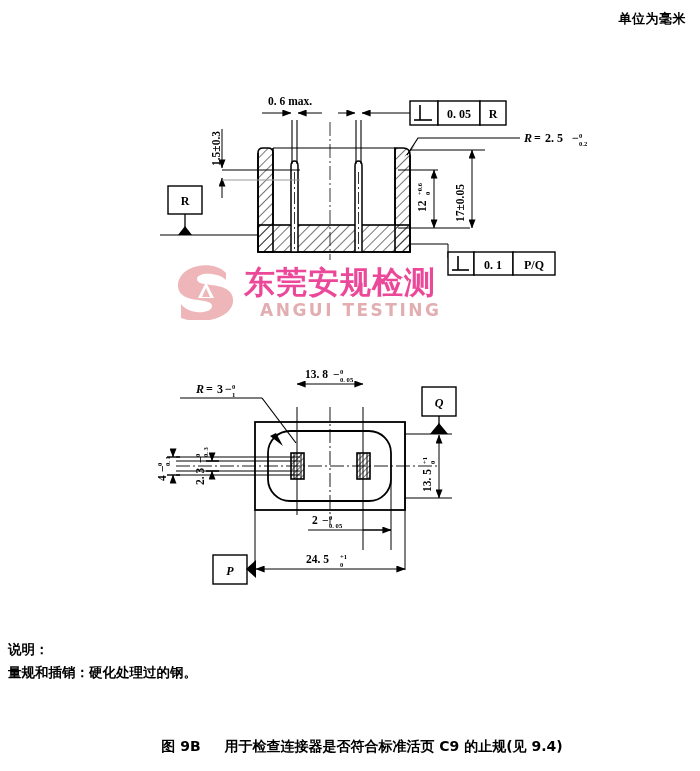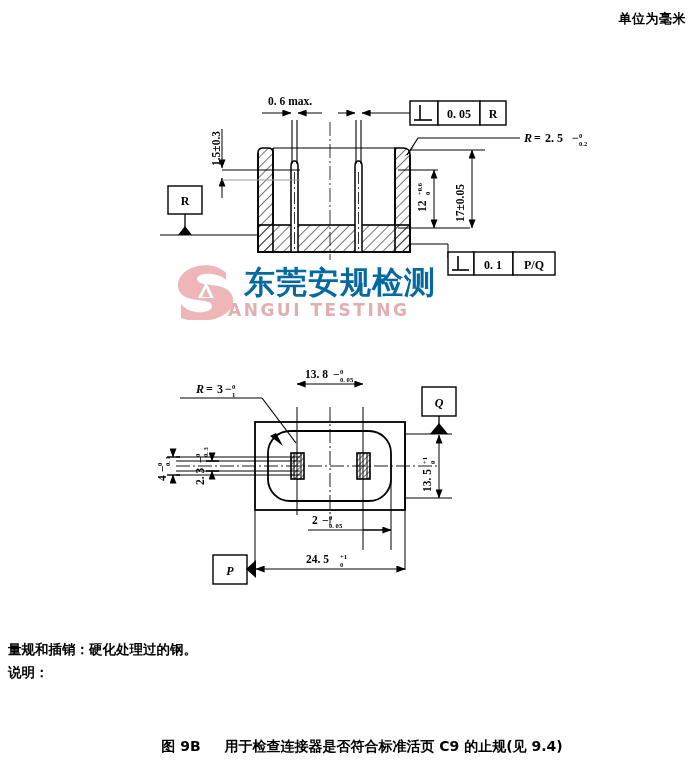--- a/index.html
+++ b/index.html
@@ -55,27 +55,27 @@
     left: 0; top: 2px;
     width: 62px; height: 56px;
   }
   #watermark .wm-cn {
     position: absolute;
     left: 68px;
     top: 0px;
     font-family: "DejaVu Sans", "Liberation Sans", sans-serif;
     font-size: 31px;
     font-weight: bold;
-    color: #0369a1;
+    color: #ec4899;
     letter-spacing: 1px;
     white-space: nowrap;
   }
   #watermark .wm-en {
     position: absolute;
-    left: 52px;
+    left: 84px;
     top: 38px;
     font-family: "DejaVu Sans", "Liberation Sans", sans-serif;
     font-size: 17px;
     font-weight: bold;
     color: #e3aeb1;
     letter-spacing: 2.5px;
     white-space: nowrap;
   }
 
   
@@ -393,22 +393,22 @@
     </g>
     <g>
       <line x1="256" y1="204" x2="405" y2="204" stroke="#000" stroke-width="1" marker-start="url(#ahr2)" marker-end="url(#ah2)"></line>
       <text class="dim" x="306" y="198">24. 5</text>
       <text class="dimsmall" x="340" y="194">+1</text>
       <text class="dimsmall" x="340" y="202">0</text>
     </g>
   </svg>
 
   <div id="notes">
+    <div class="note-line">说明：</div>
     <div class="note-line">量规和插销：硬化处理过的钢。</div>
-    <div class="note-line">说明：</div>
   </div>
 
   <div id="caption">
     <span>图 9B</span>
     <span class="cap-gap"></span>
     <span>用于检查连接器是否符合标准活页 C9 的止规(见 9.4)</span>
   </div>
 
 </div>
 

